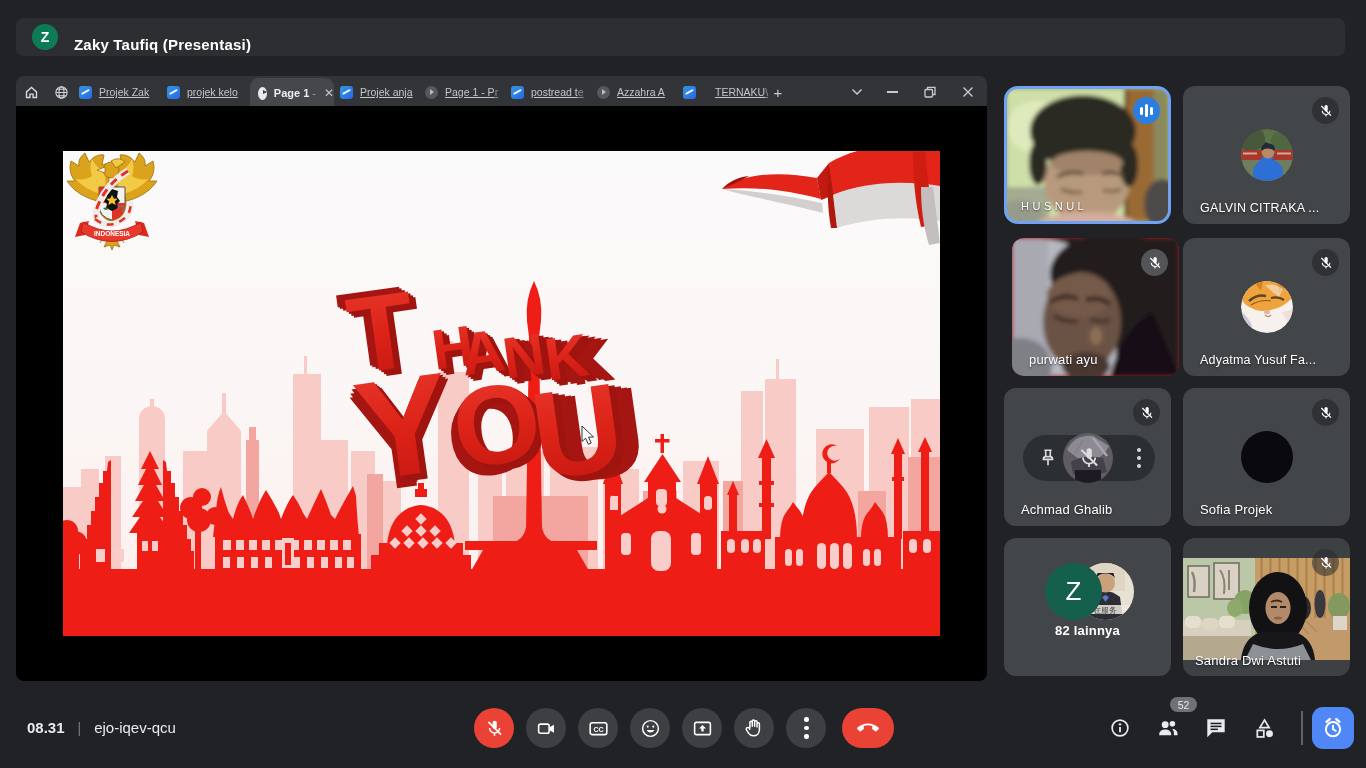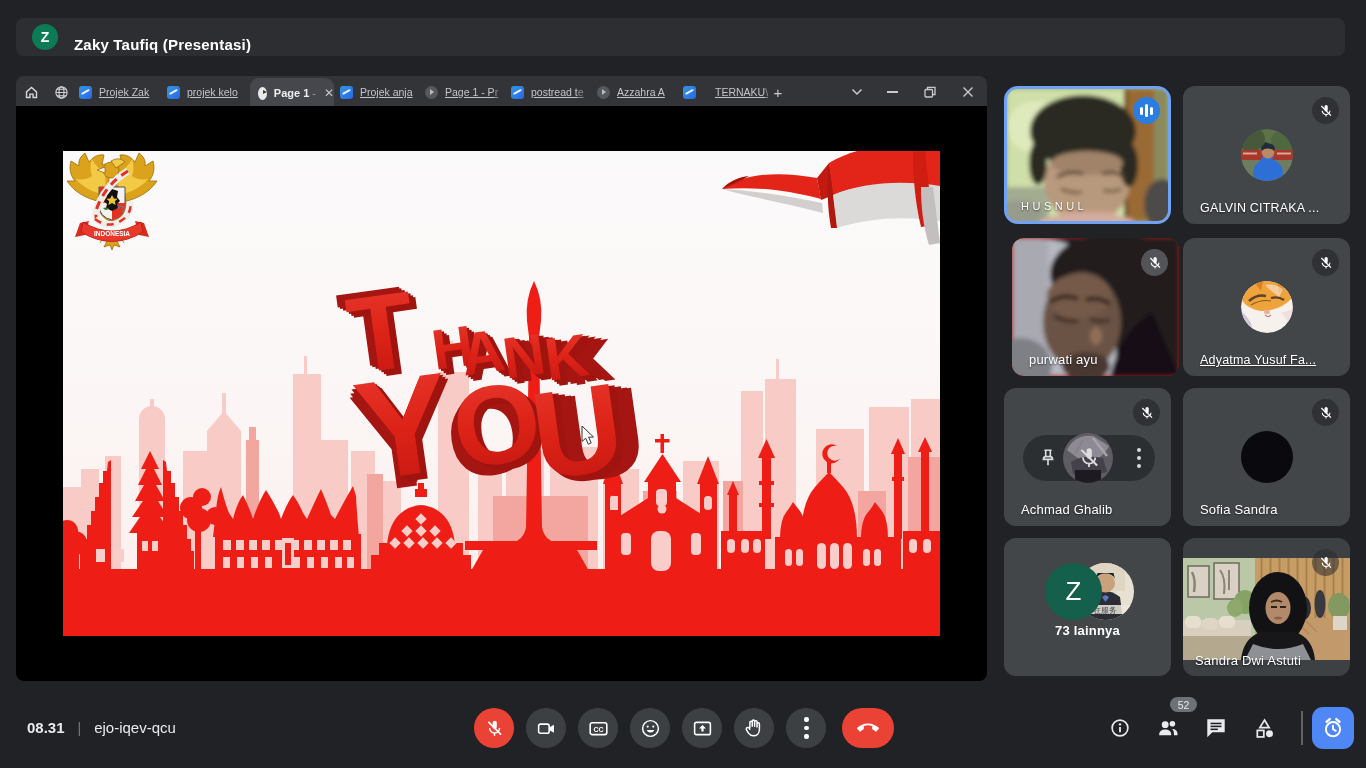--- a/index.html
+++ b/index.html
@@ -567,21 +567,21 @@
     </g>
   </svg>
   <div class="micoff">
         <svg width="16" height="16" viewBox="0 0 24 24">
           <rect x="9.8" y="3" width="4.8" height="9.6" rx="2.4" fill="#fff"></rect>
           <path d="M6.4 11.5 a5.7 5.7 0 0 0 11.4 0" fill="none" stroke="#fff" stroke-width="1.7"></path>
           <path d="M12 17.3 V20.4" stroke="#fff" stroke-width="1.7"></path>
           <path d="M5 4.5 L19.5 19" stroke="#fff" stroke-width="1.9"></path>
         </svg>
       </div>
-  <div class="tname" style="font-size:12.5px;text-decoration:underline;">Adyatma Yusuf Fa...</div>
+  <div class="tname" style="font-size:12.5px;">Adyatma Yusuf Fa...</div>
 </div>
 
 <div class="tile" style="left:1004px;top:388px;">
   <div style="position:absolute;left:19px;top:47px;width:132px;height:46px;border-radius:23px;background:rgba(30,32,35,.6);"></div>
   <svg style="position:absolute;left:59px;top:44px;" width="50" height="52" viewBox="0 0 50 52">
     <defs>
           <clipPath id="c3">
             <circle cx="25" cy="26" r="25"></circle>
           </clipPath>
         </defs>
@@ -622,21 +622,21 @@
 <div class="tile" style="left:1183px;top:388px;">
   <div style="position:absolute;left:58px;top:43px;width:52px;height:52px;border-radius:50%;background:#0a0a0e;"></div>
   <div class="micoff">
         <svg width="16" height="16" viewBox="0 0 24 24">
           <rect x="9.8" y="3" width="4.8" height="9.6" rx="2.4" fill="#fff"></rect>
           <path d="M6.4 11.5 a5.7 5.7 0 0 0 11.4 0" fill="none" stroke="#fff" stroke-width="1.7"></path>
           <path d="M12 17.3 V20.4" stroke="#fff" stroke-width="1.7"></path>
           <path d="M5 4.5 L19.5 19" stroke="#fff" stroke-width="1.9"></path>
         </svg>
       </div>
-  <div class="tname" style="font-size:13px;">Sofia Sandra</div>
+  <div class="tname" style="font-size:13px;">Sofia Projek</div>
 </div>
 
 <div class="tile" style="left:1004px;top:538px;">
   <svg style="position:absolute;left:73px;top:25px;" width="57" height="57" viewBox="0 0 57 57">
     <defs>
           <clipPath id="c4">
             <circle cx="28.5" cy="28.5" r="28.5"></circle>
           </clipPath>
         </defs>
     <g clip-path="url(#c4)">
@@ -644,21 +644,21 @@
       <rect x="8" y="0" width="40" height="28" fill="#ded5c2"></rect>
       <path d="M14 34 Q28 22 43 34 L46 57 H11 Z" fill="#2c2d35"></path>
       <circle cx="28.5" cy="20" r="9.5" fill="#c9a27b"></circle>
       <path d="M19 16 a10 8 0 0 1 19 0 l-1.5 -6 h-16 Z" fill="#1d1d22"></path>
       <path d="M25 34 l3.5 5 3.5 -5 -3.5 -2 Z" fill="#5b79c2"></path>
       <rect x="0" y="42" width="57" height="9" fill="#efe9dd" opacity=".85"></rect>
       <text x="28" y="50" font-size="8" fill="#4a4a52" text-anchor="middle" font-family="Liberation Sans">在服务</text>
     </g>
   </svg>
   <div style="position:absolute;left:41px;top:25px;width:57px;height:57px;border-radius:50%;background:#15604c;display:flex;align-items:center;justify-content:center;color:#fff;font-size:26px;">Z</div>
-  <div style="position:absolute;left:0;right:0;bottom:38px;text-align:center;color:#fff;font-size:13px;font-weight:bold;letter-spacing:.2px;">73 lainnya</div>
+  <div style="position:absolute;left:0;right:0;bottom:38px;text-align:center;color:#fff;font-size:13px;font-weight:bold;letter-spacing:.2px;">82 lainnya</div>
 </div>
 
 <div class="tile" style="left:1183px;top:538px;background:#3e4144;">
   <svg width="167" height="102" viewBox="0 0 167 102" style="position:absolute;left:0;top:20px;">
     <g>
       <rect width="167" height="102" fill="#b7c6a6"></rect>
       <rect x="0" y="0" width="72" height="102" fill="#bac8a8"></rect>
       <rect x="5" y="8" width="21" height="31" fill="#d9d2c4" stroke="#6e6a5e" stroke-width="1.5"></rect>
       <path d="M9 14 q4 8 2 20" stroke="#8a8474" stroke-width="2.5" fill="none"></path>
       <rect x="31" y="5" width="25" height="36" fill="#d9d2c4" stroke="#6e6a5e" stroke-width="1.5"></rect>

